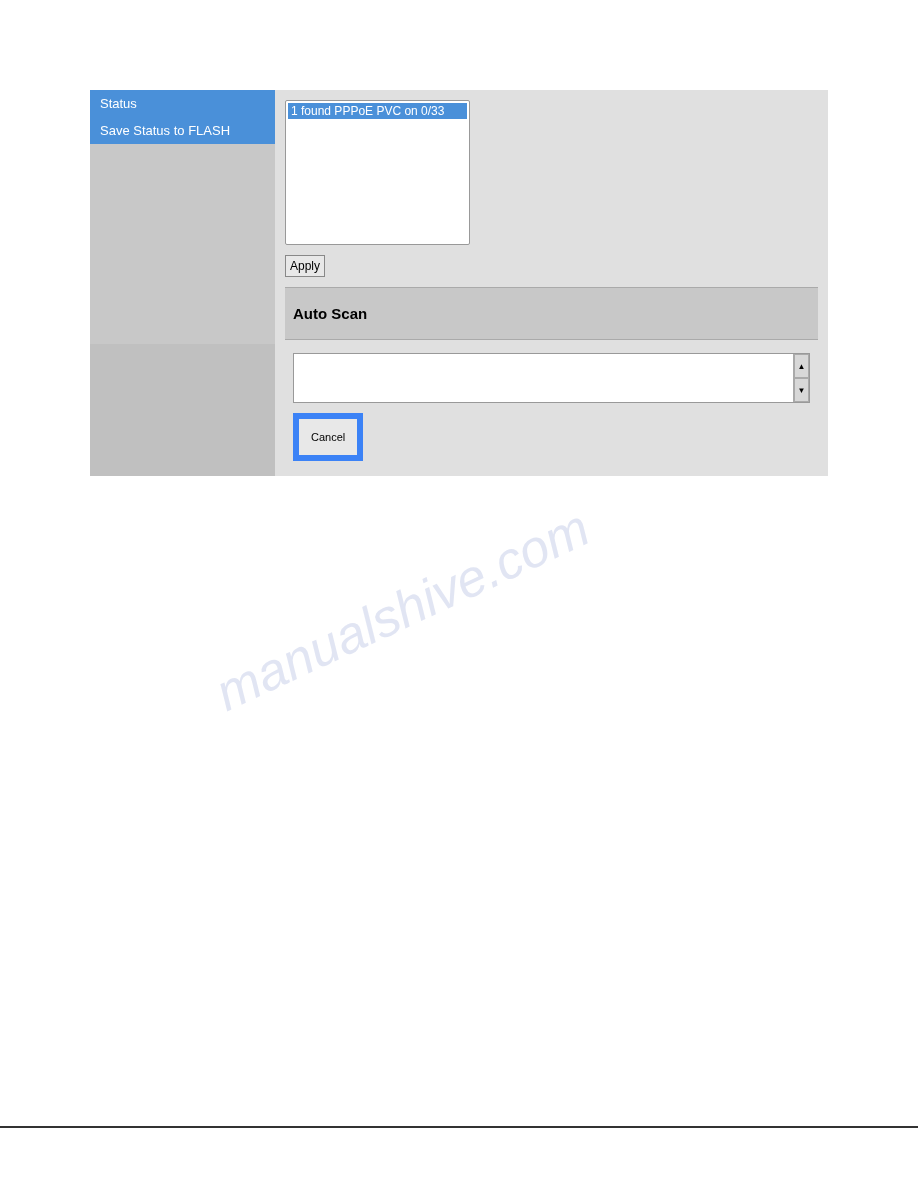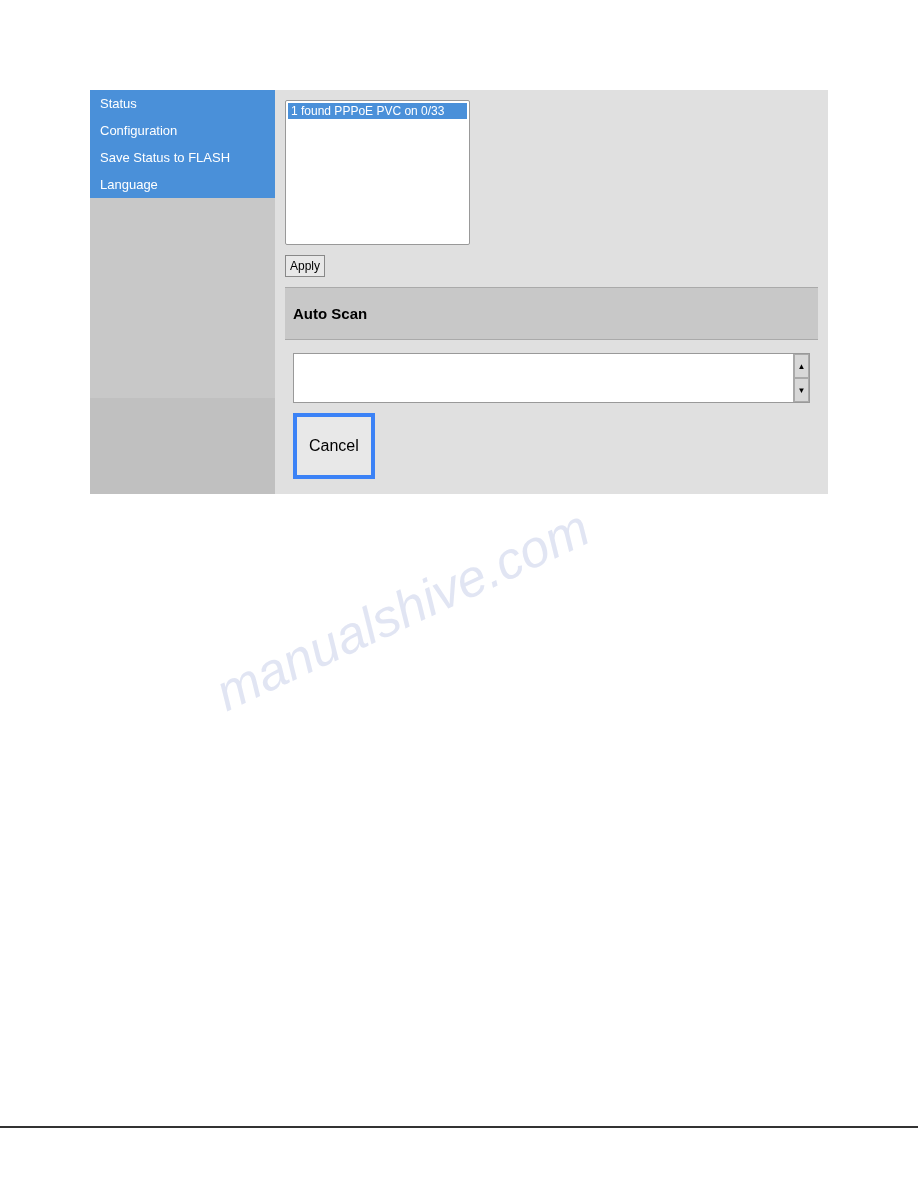--- a/index.html
+++ b/index.html
@@ -153,25 +153,25 @@
       border: 1px solid #aaa;
       cursor: pointer;
       display: flex;
       align-items: center;
       justify-content: center;
       font-size: 8px;
     }
 
     .cancel-btn {
       display: inline-block;
-      padding: 20px 12px;
-      border: 4px solid #3b82f6;
+      padding: 12px 12px;
+      border: 6px solid #3b82f6;
       background: #e8e8e8;
       cursor: pointer;
-      font-size: 16px;
+      font-size: 11px;
     }
 
     
     .watermark {
       position: absolute;
       top: 580px;
       left: 200px;
       font-size: 52px;
       color: rgba(170, 180, 220, 0.35);
       transform: rotate(-25deg);
@@ -203,27 +203,21 @@
 <div class="page-wrapper">
   <div class="page-container">
 
     <div class="main-content">
 
       <div class="sidebar">
         <a class="sidebar-item active">
           <span>Status</span>
         </a>
         <a class="sidebar-item active">
-          <span>Configuration</span>
-        </a>
-        <a class="sidebar-item active">
           <span>Save Status to FLASH</span>
-        </a>
-        <a class="sidebar-item active">
-          <span>Language</span>
         </a>
         <div class="sidebar-bottom"></div>
       </div>
 
       <div class="right-panel">
 
         <div class="listbox-container">
           <select class="listbox" size="8">
             <option class="listbox-item" selected="">1 found PPPoE PVC on 0/33</option>
           </select>

